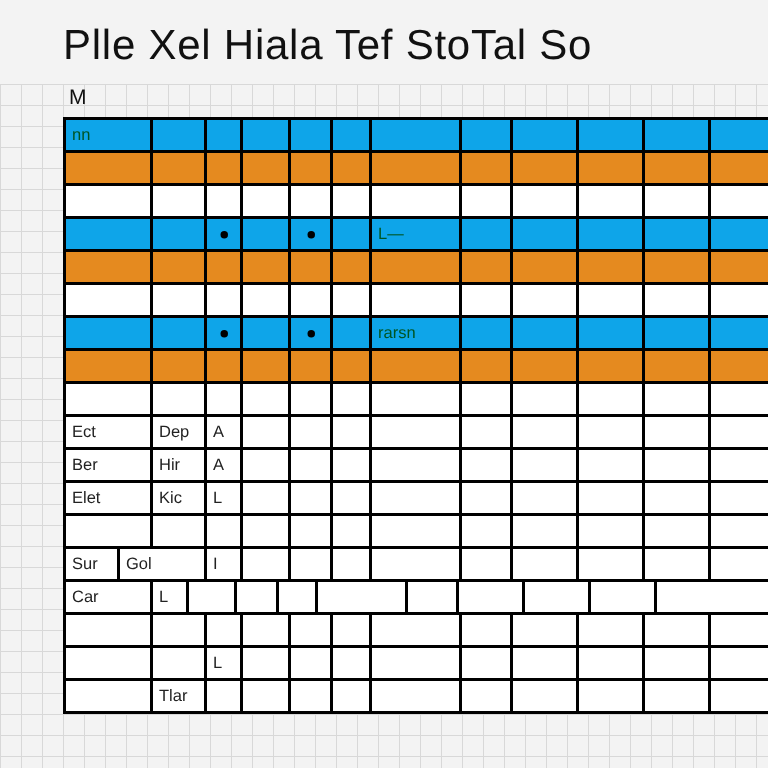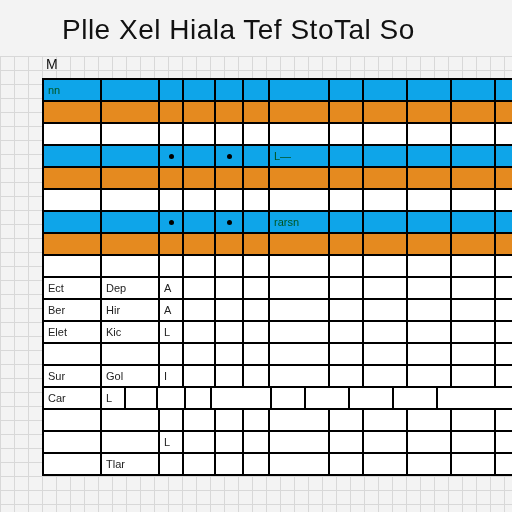--- a/index.html
+++ b/index.html
@@ -9,21 +9,21 @@
     repeating-linear-gradient(to right,#d8d8d8 0,#d8d8d8 1px,transparent 1px,transparent 14px),
     repeating-linear-gradient(to bottom,#d8d8d8 0,#d8d8d8 1px,transparent 1px,transparent 14px),
     #f3f3f3;
   font-family:Arial,Helvetica,sans-serif;
   color:#111;
   overflow:hidden;
 }
 .title{
   font-size:28px;
   letter-spacing:0.5px;
-  padding:14px 0 10px 62px;
+  padding:14px 0 10px 42px;
   color:#111;
   background:#f3f3f3;
 }
 .sheet{
   margin:0 0 0 42px;
   width:480px;
 }
 .hdr{
   height:22px;
 }
@@ -50,21 +50,21 @@
   border-bottom:2px solid #000;
   box-sizing:border-box;
   font-size:11px;
   padding:2px 4px;
   overflow:hidden;
   white-space:nowrap;
   display:flex;
   align-items:center;
 }
 .row .c0{width:58px}
-.row .c1{width:58px}
+.row .c1{width:36px}
 .row .c2{width:24px}
 .row .c3{width:32px}
 .row .c4{width:28px}
 .row .c5{width:26px}
 .row .c6{width:60px}
 .row .c7{width:34px}
 .row .c8{width:44px}
 .row .c9{width:44px}
 .row .c10{width:44px}
 .row .c11{flex:1}

